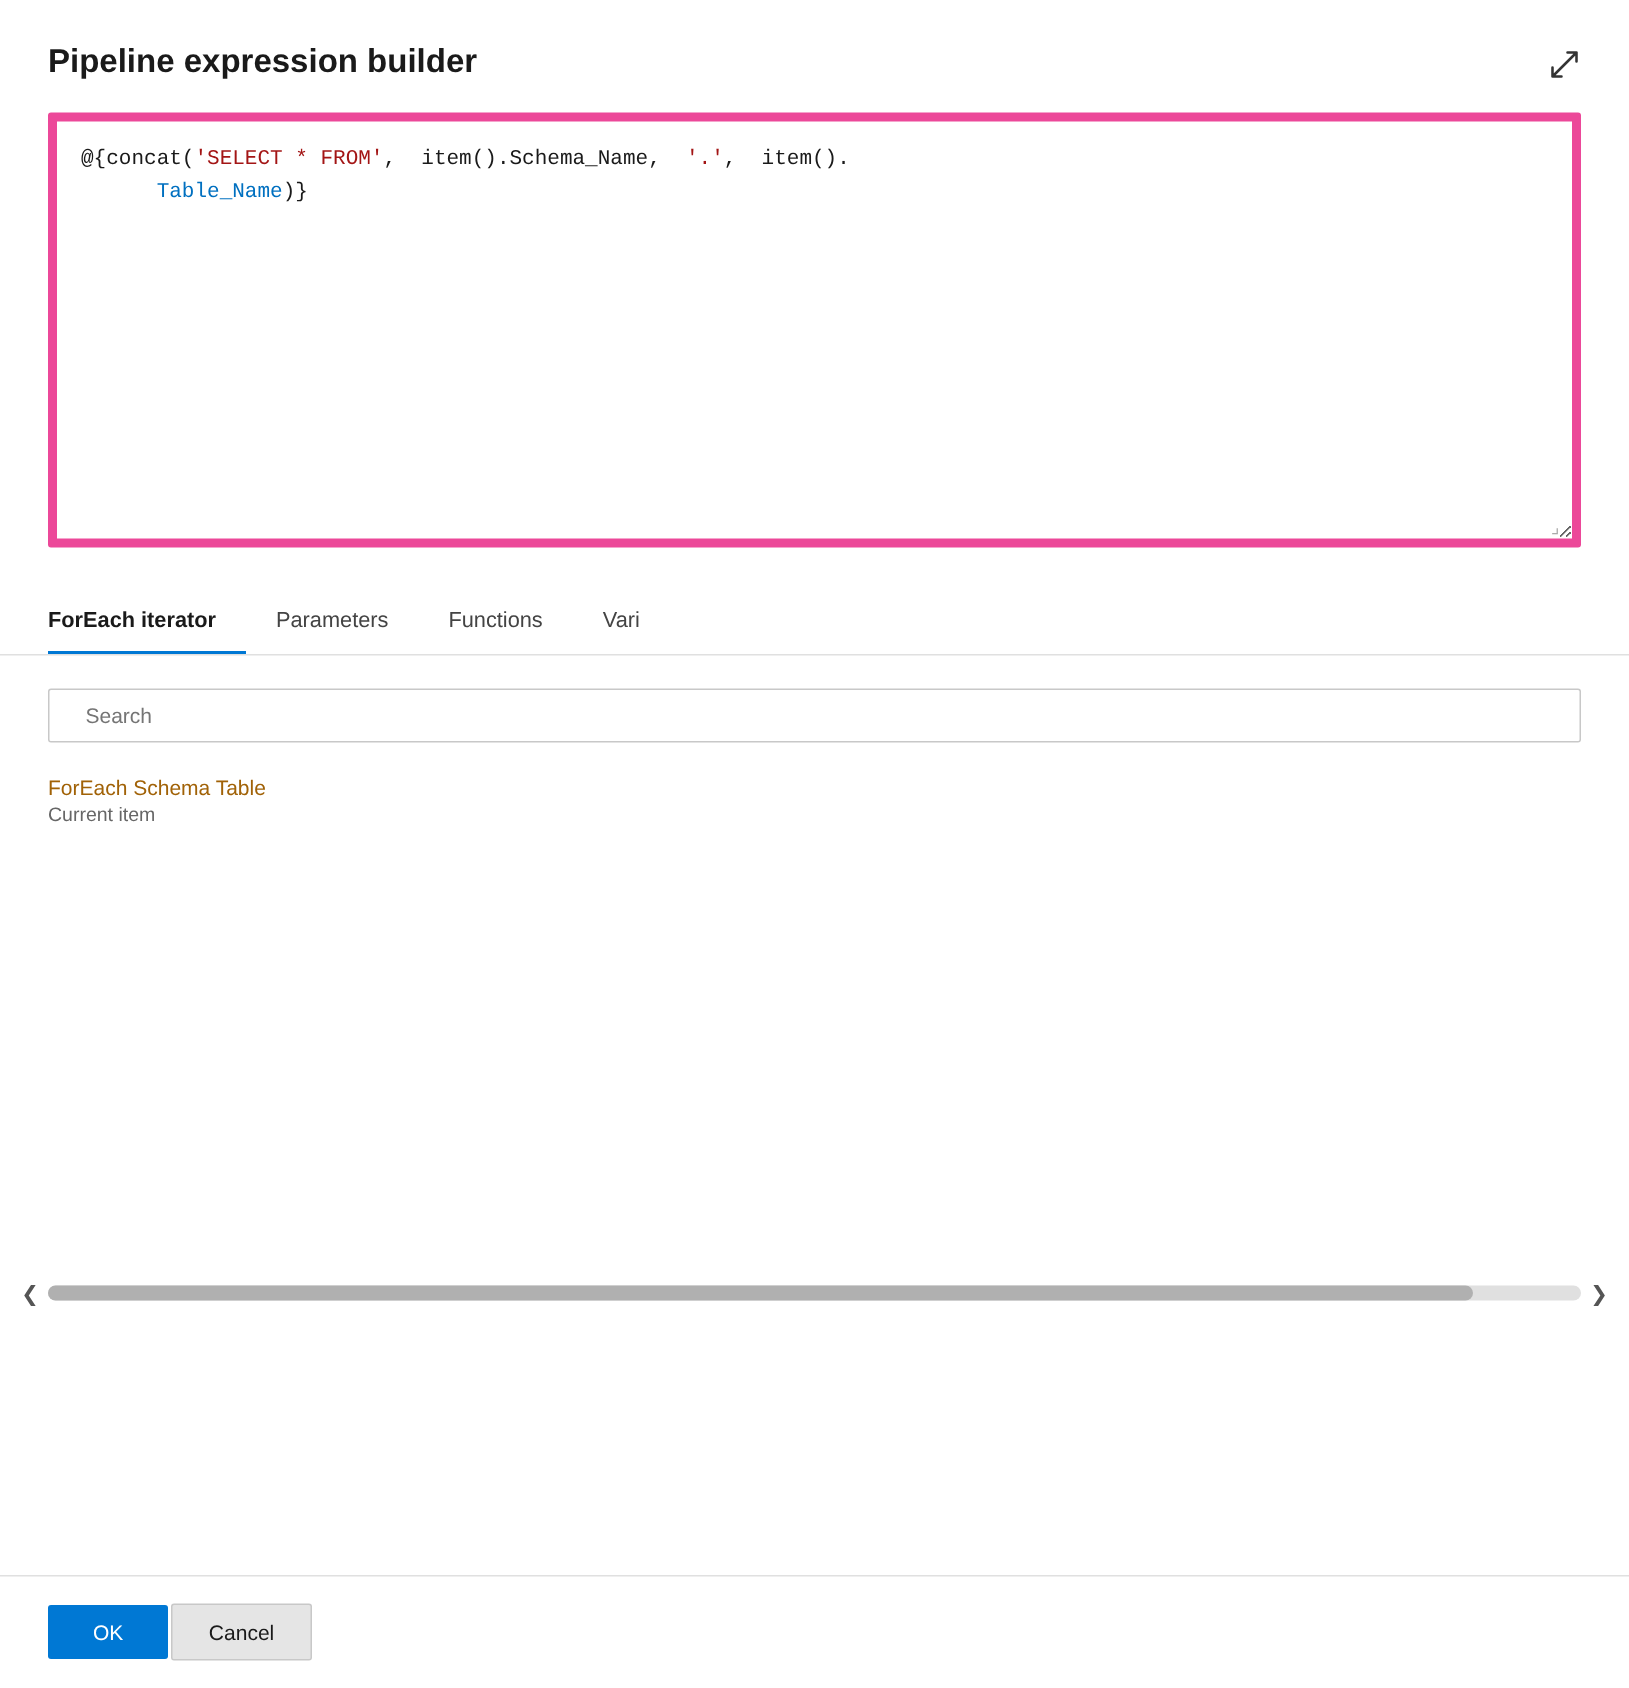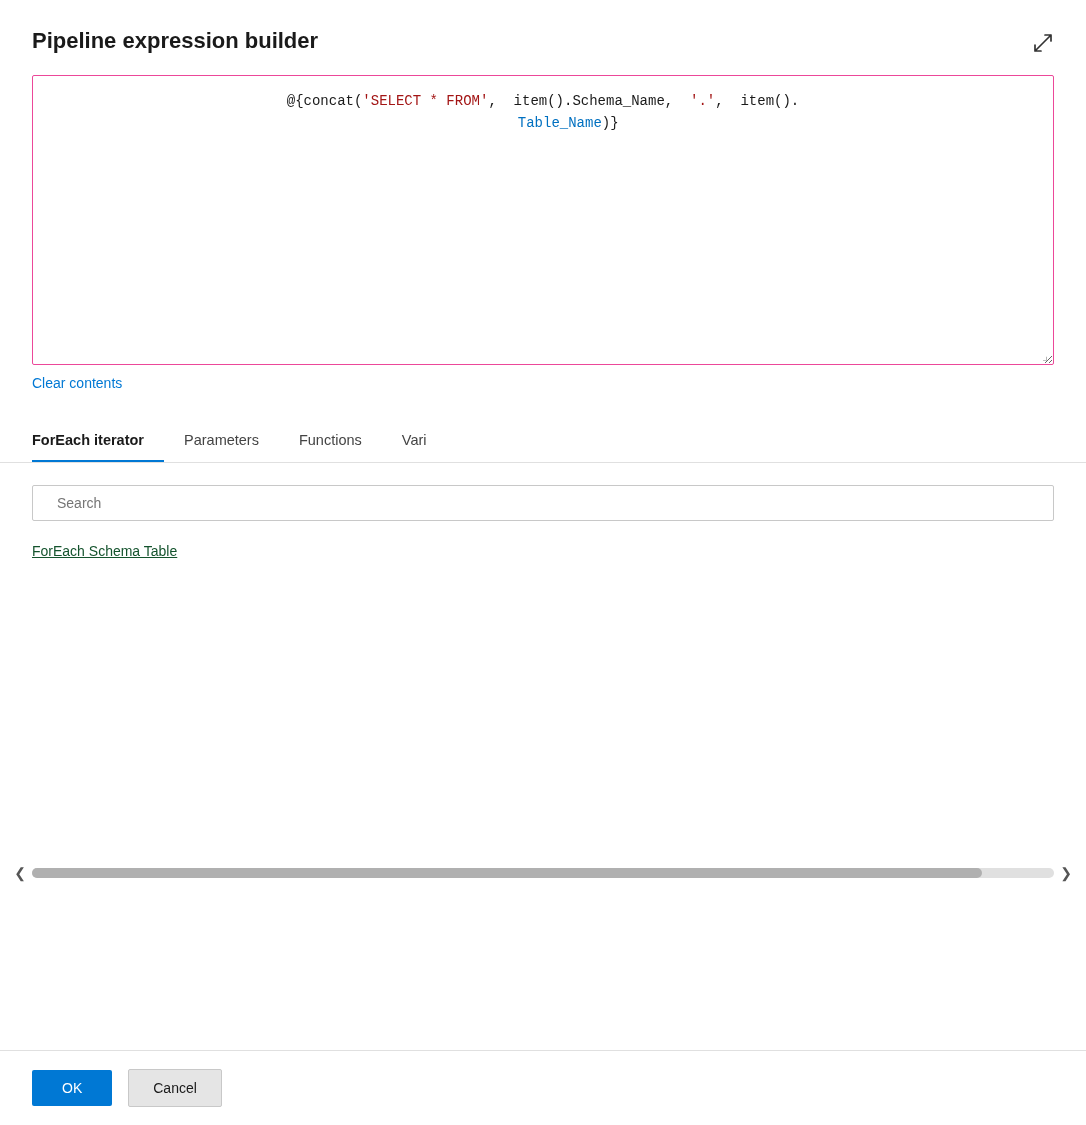--- a/index.html
+++ b/index.html
@@ -42,28 +42,27 @@
       font-size: 13.5px;
       color: #444;
       line-height: 1.5;
     }
     .dialog-subtitle a {
       color: #0078d4;
       text-decoration: none;
     }
     .code-editor-area {
       margin: 0 32px;
-      border: 1px solid #ec4899;
+      border: 6px solid #ec4899;
       border-radius: 2px;
       min-height: 290px;
       position: relative;
       background: #fff;
       overflow: auto;
       resize: both;
-      text-align: center;
     }
     .code-content {
       padding: 14px 16px;
       font-family: 'Consolas', 'Courier New', monospace;
       font-size: 14px;
       line-height: 1.6;
       white-space: pre;
       color: #1a1a1a;
     }
     .code-at { color: #1a1a1a; }
@@ -133,24 +132,23 @@
       top: 50%;
       transform: translateY(-50%);
       color: #555;
       font-size: 14px;
     }
     .list-section {
       margin: 22px 32px 0 32px;
     }
     .list-item-name {
       font-size: 14px;
-      color: #14532d;
+      color: #a16207;
       font-weight: 400;
       margin-bottom: 2px;
-      text-decoration: underline;
     }
     .list-item-subtitle {
       font-size: 13px;
       color: #666;
     }
     .scrollbar-track {
       width: 100%;
       height: 10px;
       background: #e0e0e0;
       border-radius: 5px;
@@ -173,21 +171,21 @@
       justify-content: center;
       color: #555;
       cursor: pointer;
       font-size: 14px;
       flex-shrink: 0;
     }
     .footer-area {
       display: flex;
       align-items: center;
       padding: 18px 32px;
-      gap: 16px;
+      gap: 2px;
       border-top: 1px solid #e0e0e0;
       position: absolute;
       bottom: 0;
       left: 0;
       right: 0;
       background: #fff;
     }
     .btn-ok {
       background: #0078d4;
       color: #fff;
@@ -235,21 +233,20 @@
       </span>
     </div>
 
 
     <div class="code-editor-area">
       <div class="code-content"><span class="code-at">@{</span><span class="code-func">concat(</span><span class="code-string">'SELECT * FROM'</span><span class="code-func">,  item().Schema_Name,  </span><span class="code-string">'.'</span><span class="code-func">,  item().</span>
       <span class="code-blue">Table_Name</span><span class="code-func">)}</span></div>
       <div class="resize-handle">⌟</div>
     </div>
 
-    <div class="clear-contents">Clear contents</div>
 
     <div class="tabs-section">
       <div class="tab active">ForEach iterator</div>
       <div class="tab">Parameters</div>
       <div class="tab">Functions</div>
       <div class="tab">Vari</div>
     </div>
 
     <div class="search-area">
       <div class="search-wrapper">
@@ -259,20 +256,21 @@
             <line x1="10.5" y1="10.5" x2="14" y2="14" stroke="#555" stroke-width="1.4" stroke-linecap="round"></line>
           </svg>
         </span>
         <input class="search-box" type="text" placeholder="Search" style="">
       </div>
     </div>
 
     <div class="list-section">
       <div>
         <div class="list-item-name">ForEach Schema Table</div>
+        <div class="list-item-subtitle">Current item</div>
       </div>
     </div>
 
     <div class="scrollbar-row" style="margin-top: 300px; display:flex; align-items:center; padding: 0 8px;">
       <div class="scroll-left-btn">❮</div>
       <div class="scrollbar-track" style="flex:1;">
         <div class="scrollbar-thumb"></div>
       </div>
       <div class="scroll-right-btn">❯</div>
     </div>

